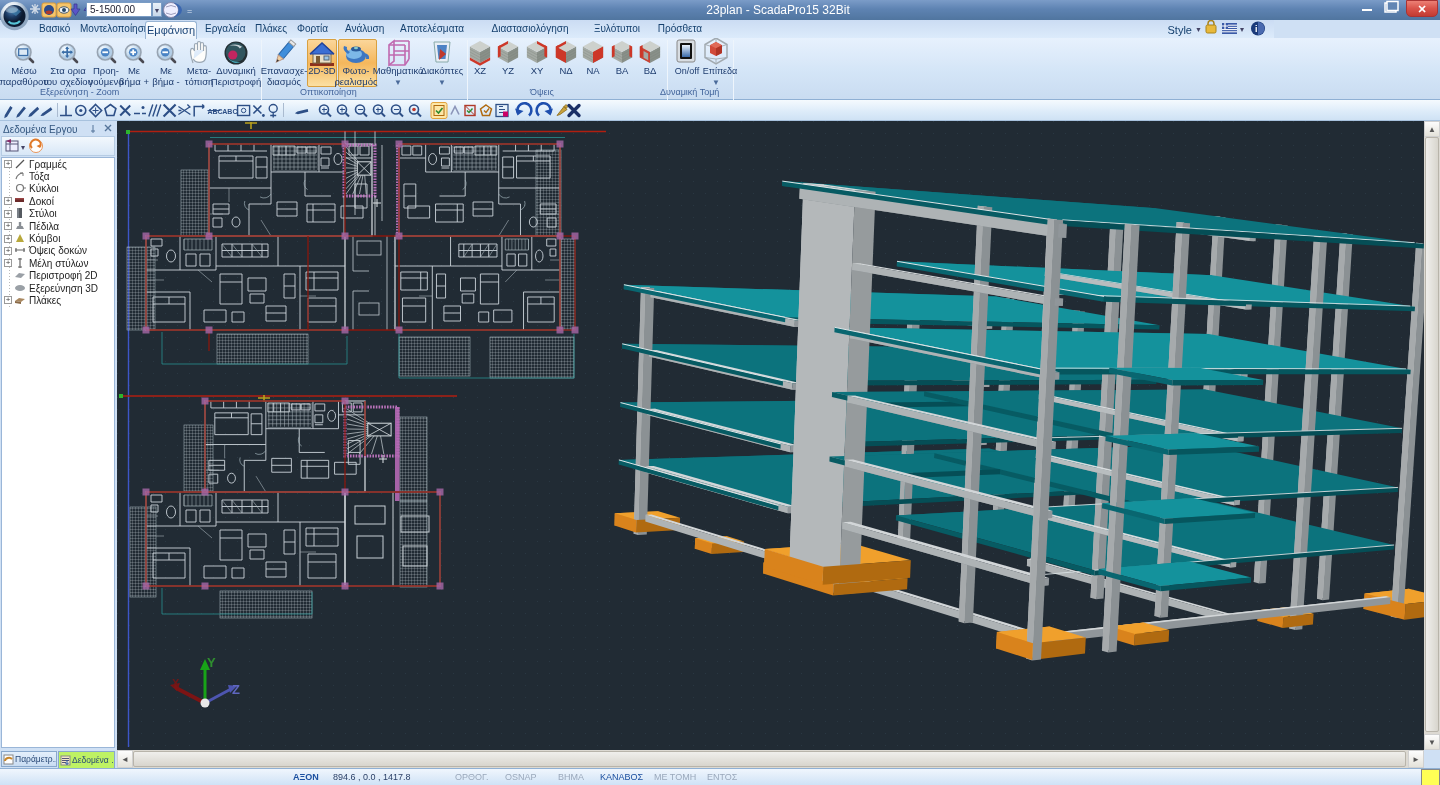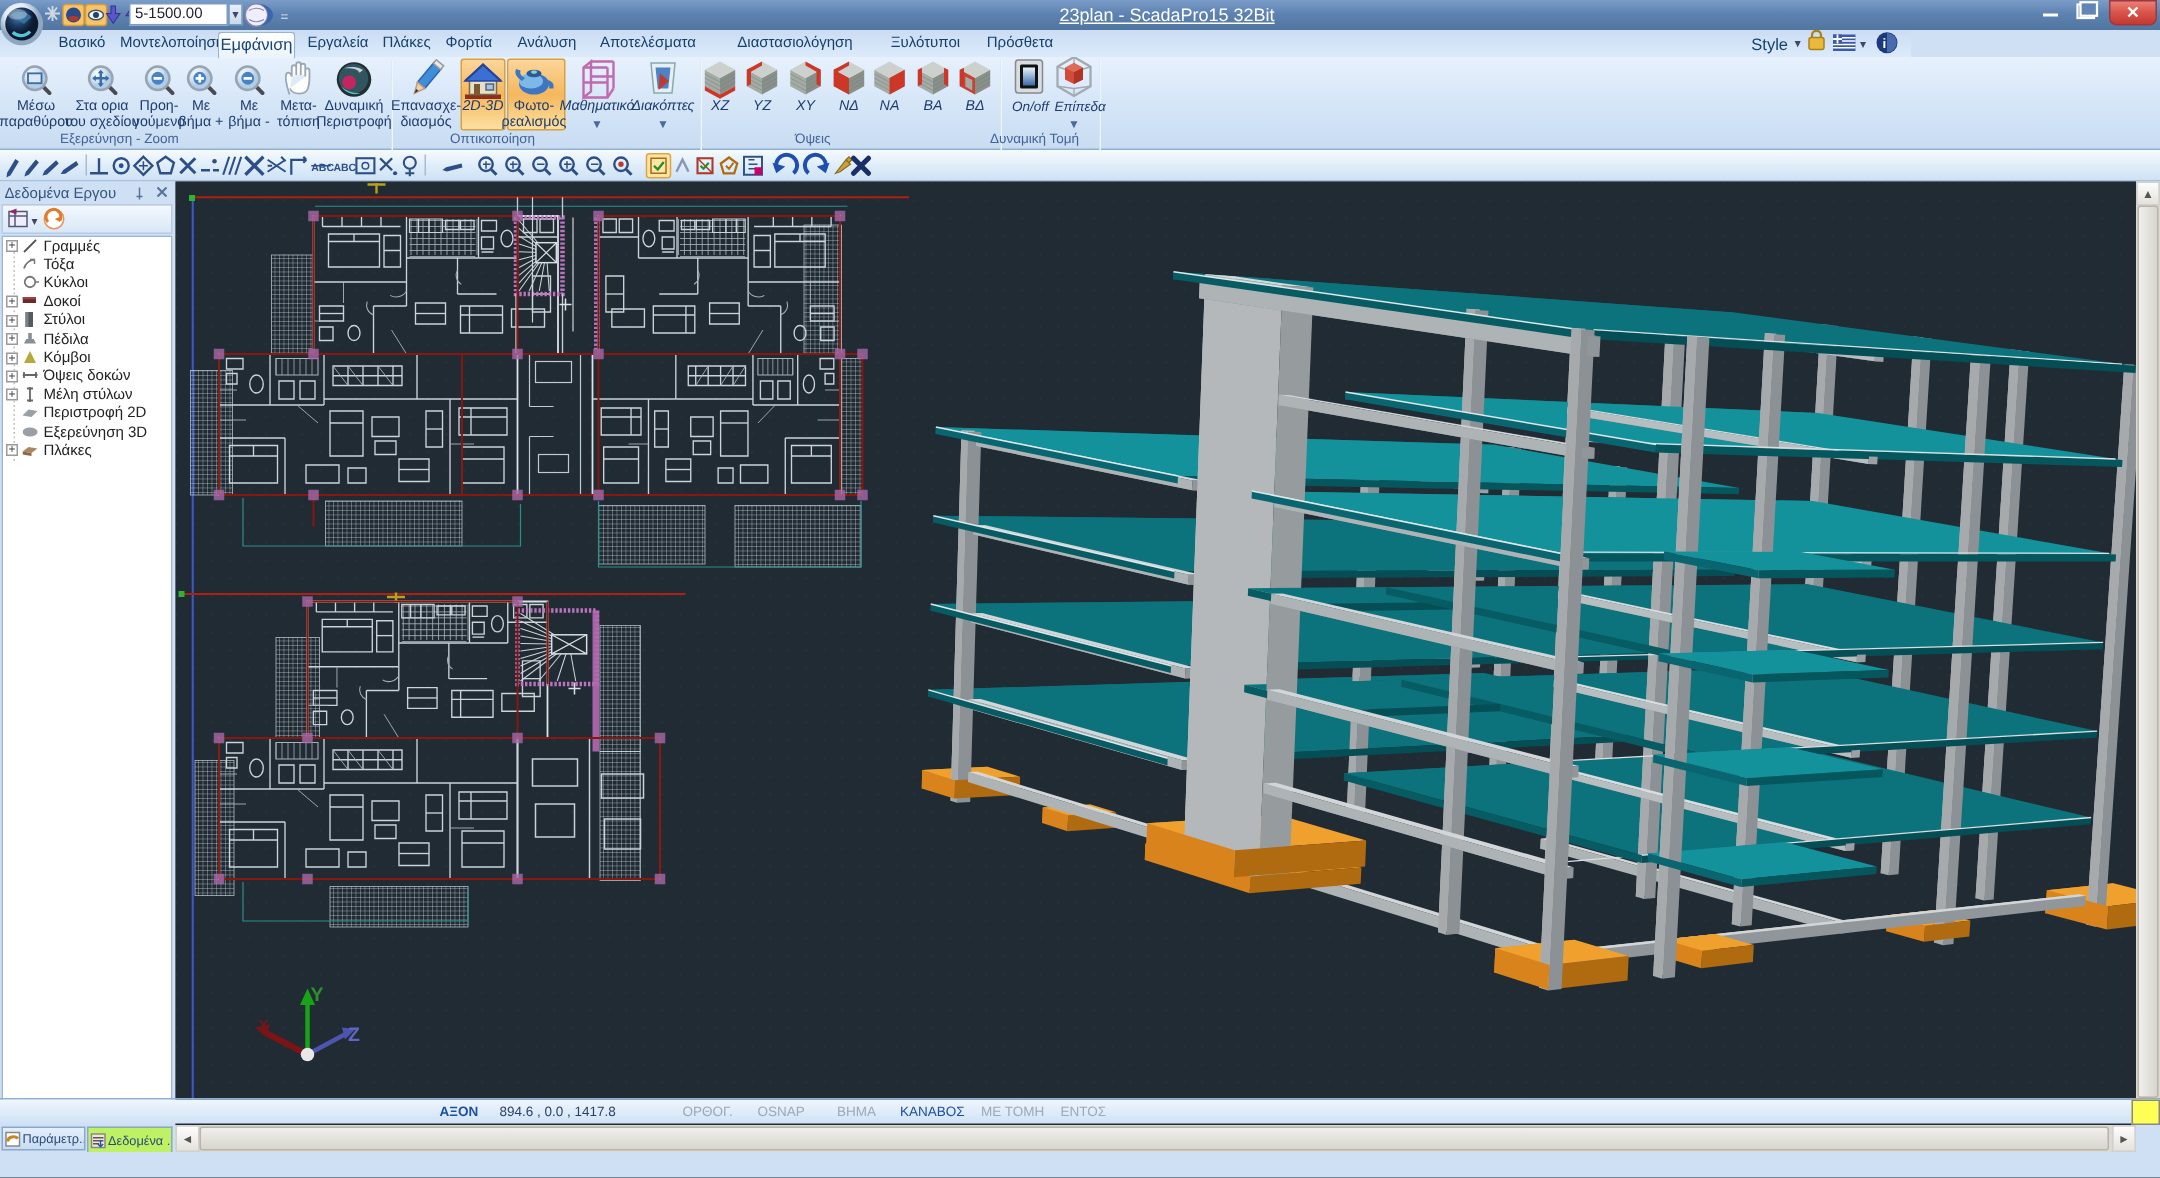--- a/index.html
+++ b/index.html
@@ -1,36 +1,36 @@
 <!DOCTYPE html>
 <html><head><meta charset="utf-8"><style>
 * { margin:0; padding:0; box-sizing:border-box; }
 body { width:1440px; height:785px; font-family:"Liberation Sans",sans-serif; overflow:hidden; background:#cfe0f4; position:relative; }
 #title { position:absolute; left:0; top:0; width:1440px; height:20px; background:linear-gradient(#7b9cc8,#5e83b2 45%,#50759f); }
-#title .txt { position:absolute; left:116px; right:0; top:3px; text-align:center; color:#fff; font-size:12px;text-decoration:underline; }
+#title .txt { position:absolute; left:116px; right:0; top:3px; text-align:center; color:#fff; font-size:12px; }
 #tabs { position:absolute; left:0; top:20px; width:1274px; height:18px; background:linear-gradient(#cbdcf3,#dcebfb); }
 .tab { position:absolute; top:3px; height:15px; font-size:10px; color:#15406e; text-align:center; }
 #ribbon { position:absolute; left:0; top:38px; width:1440px; height:62px; background:linear-gradient(#e7f1fd,#d4e5f7 55%,#c9dcf1); border-bottom:1px solid #8fb0d4; }
 .rlbl { position:absolute; font-size:9.5px; color:#1e3c6e; text-align:center; line-height:10.5px; }
-.rlbl.one { line-height:10px;font-style:italic; }
+.rlbl.one { line-height:10px; }
 .gsep { position:absolute; top:2px; height:94px; width:1px; background:#b3c9e2; border-right:1px solid #eef5fc; }
 .glbl { position:absolute; top:49px; font-size:9px; color:#41639a; text-align:left; }
 #tbar { position:absolute; left:0; top:100px; width:1440px; height:21px; background:linear-gradient(#f5fafe,#dcebf9 60%,#cfe2f4); border-bottom:1px solid #a8c2de; }
 #panel { position:absolute; left:0; top:121px; width:117px; height:629px; background:#cfe0f4; }
 #panel .hdr { position:absolute; left:3px; top:3px; font-size:10px; color:#33567f; }
 #panel .ptb { position:absolute; left:1px; top:15px; width:114px; height:20px; background:linear-gradient(#f3f8fd,#d8e7f7); border:1px solid #b6cce4; }
 #tree { position:absolute; left:1px; top:36px; width:114px; height:591px; background:#fff; border:1px solid #9ab6d8; overflow:hidden; }
 .trow { position:relative; height:12.4px; font-size:10px; color:#222; white-space:nowrap; display:flex; align-items:center; padding-left:2px; }
 .pm { width:8px; height:8px; border:1px solid #9a9a9a; background:#fff; font-size:8px; line-height:6px; text-align:center; color:#444; margin-right:3px; flex:none; }
 .ticn { margin-right:3px; flex:none; }
 #canvas { position:absolute; left:117px; top:121px; width:1307px; height:629px; background:#212b34; }
 #vscroll { position:absolute; left:1424px; top:121px; width:16px; height:629px; background:#dcd9d2; }
 #hrow { position:absolute; left:0; top:750px; width:1440px; height:18px; background:#cfe0f4; }
 #hscroll { position:absolute; left:117px; top:0; width:1307px; height:18px; background:#dcd9d2; }
-#status { position:absolute; left:0; top:732px; width:1440px; height:17px; background:linear-gradient(#f0f6fd,#cfe2f6); border-top:1px solid #8fb0d4; font-size:9px; color:#9aa8bb; }
+#status { position:absolute; left:0; top:768px; width:1440px; height:17px; background:linear-gradient(#f0f6fd,#cfe2f6); border-top:1px solid #8fb0d4; font-size:9px; color:#9aa8bb; }
 .st { position:absolute; top:3px; }
 .sbtn { border:1px solid #d0d0d0; background:linear-gradient(#fdfdfd,#e4e2da); }
 </style></head><body>
 <div id="title">
   <div class="txt">23plan - ScadaPro15 32Bit</div>
   <svg width="200" height="20" style="position:absolute;left:26px;top:1px">
     <g stroke="#cfd9e6" stroke-width="1.3">
         <path d="M6 4 l6 8 M12 4 l-6 8 M9 3 v10 M4 8 h10"></path>
       </g>
     <rect x="16" y="2" width="14" height="14" rx="2" fill="#f6c56a" stroke="#d89c3c"></rect>

